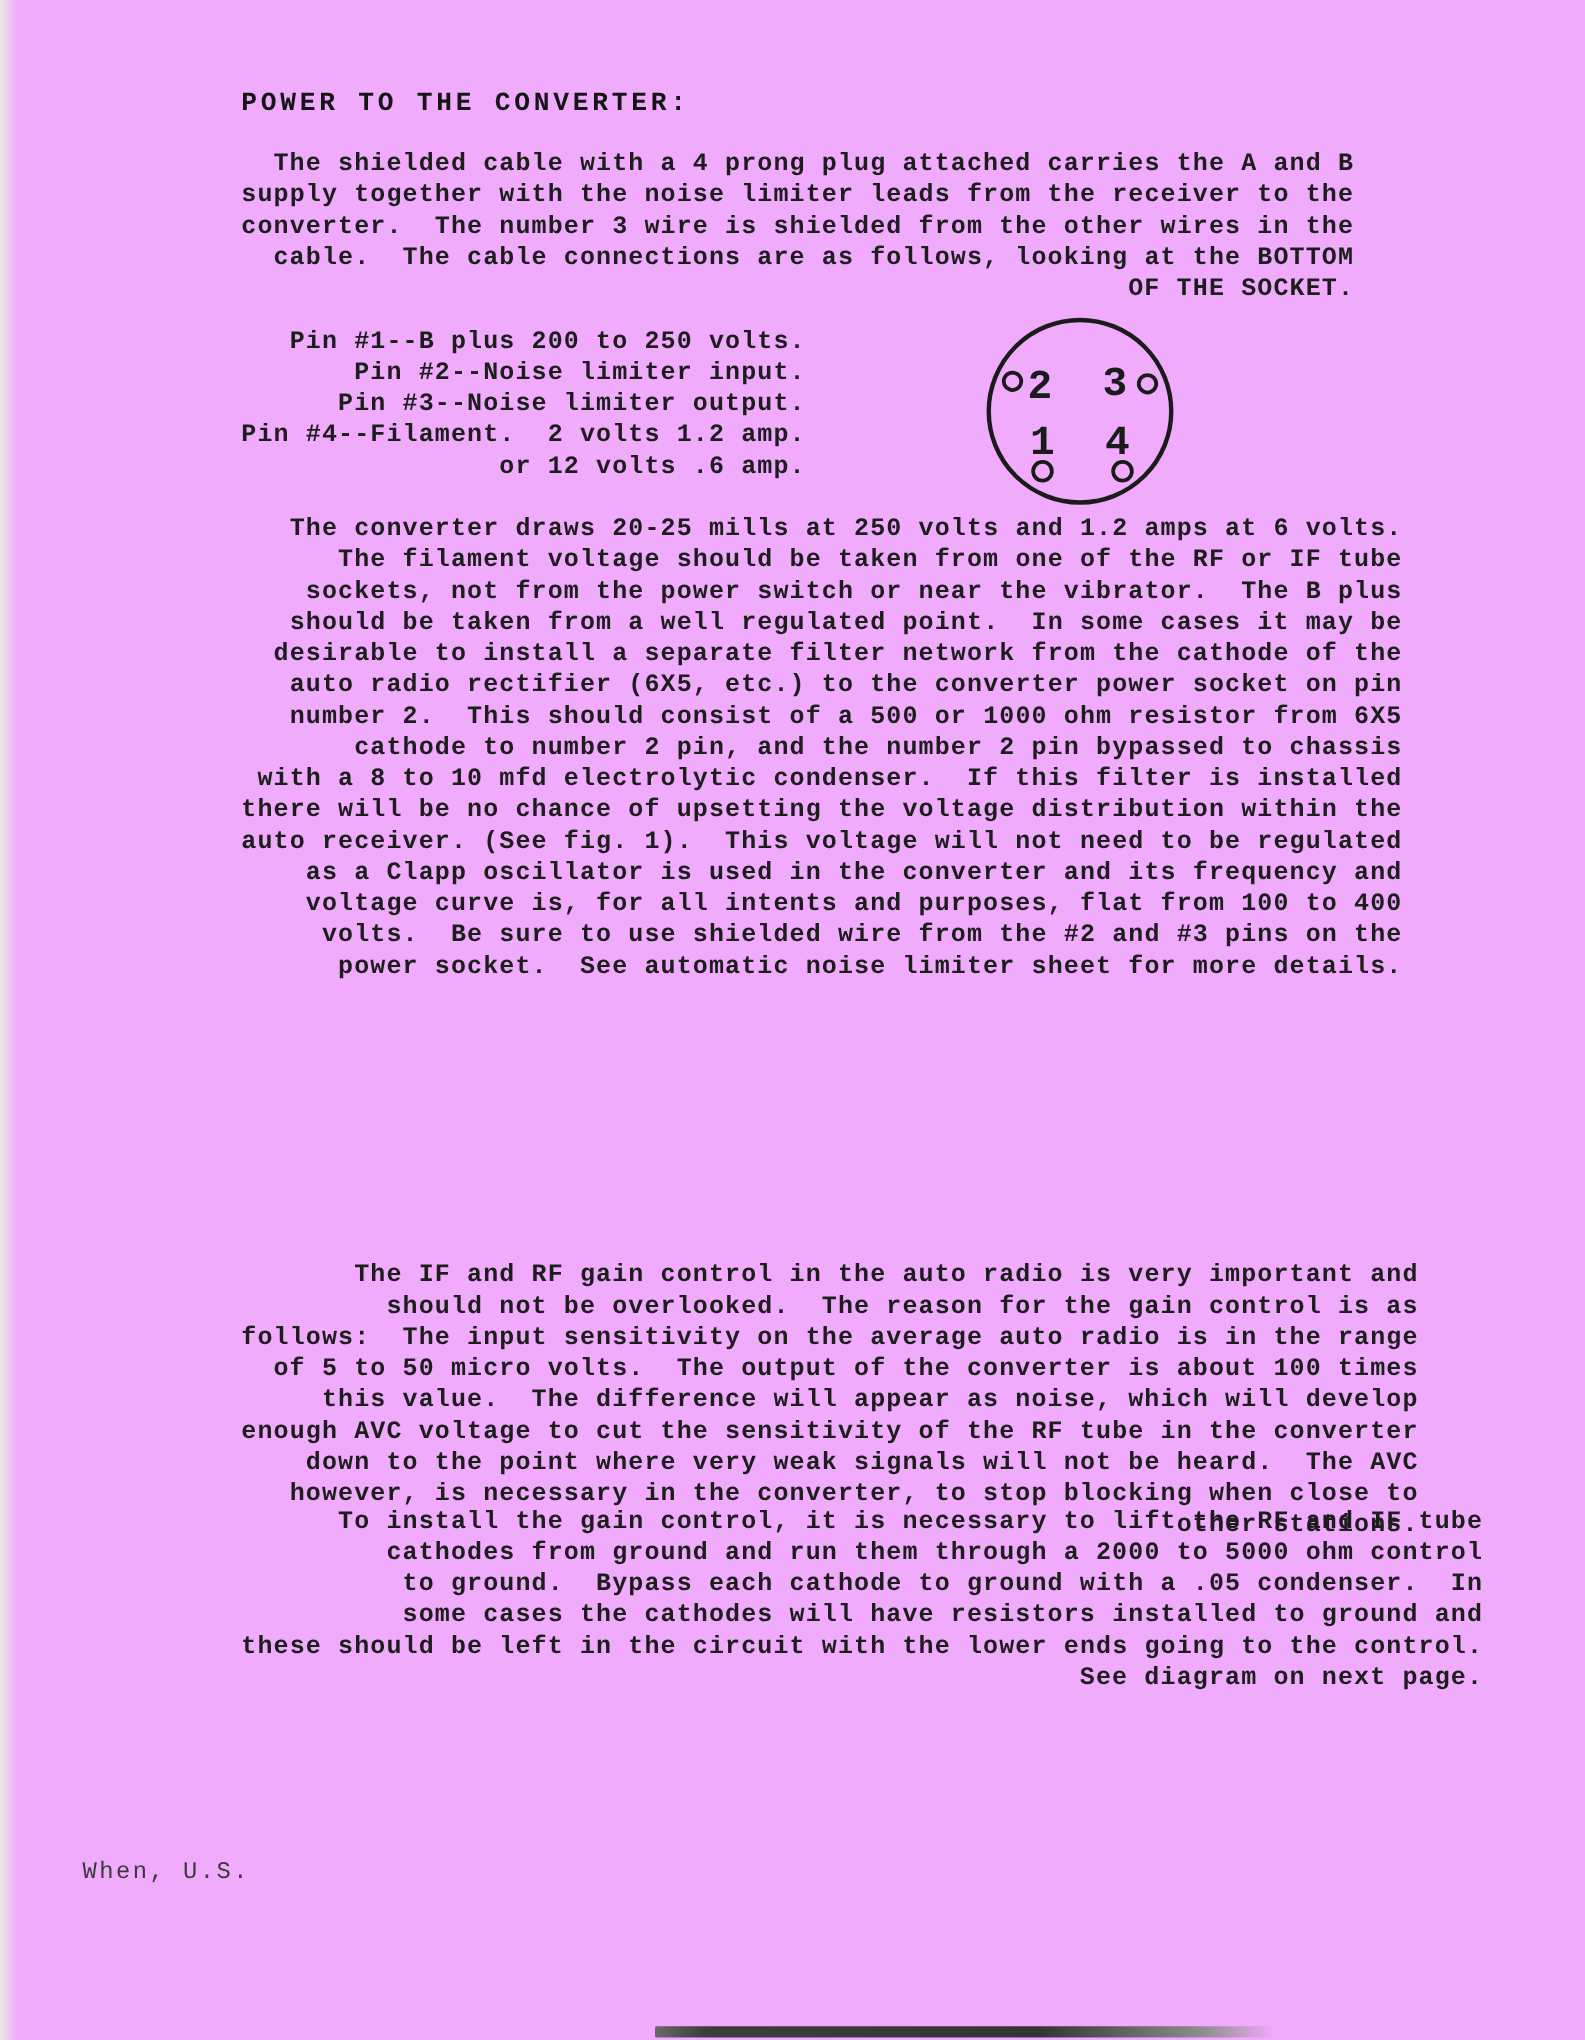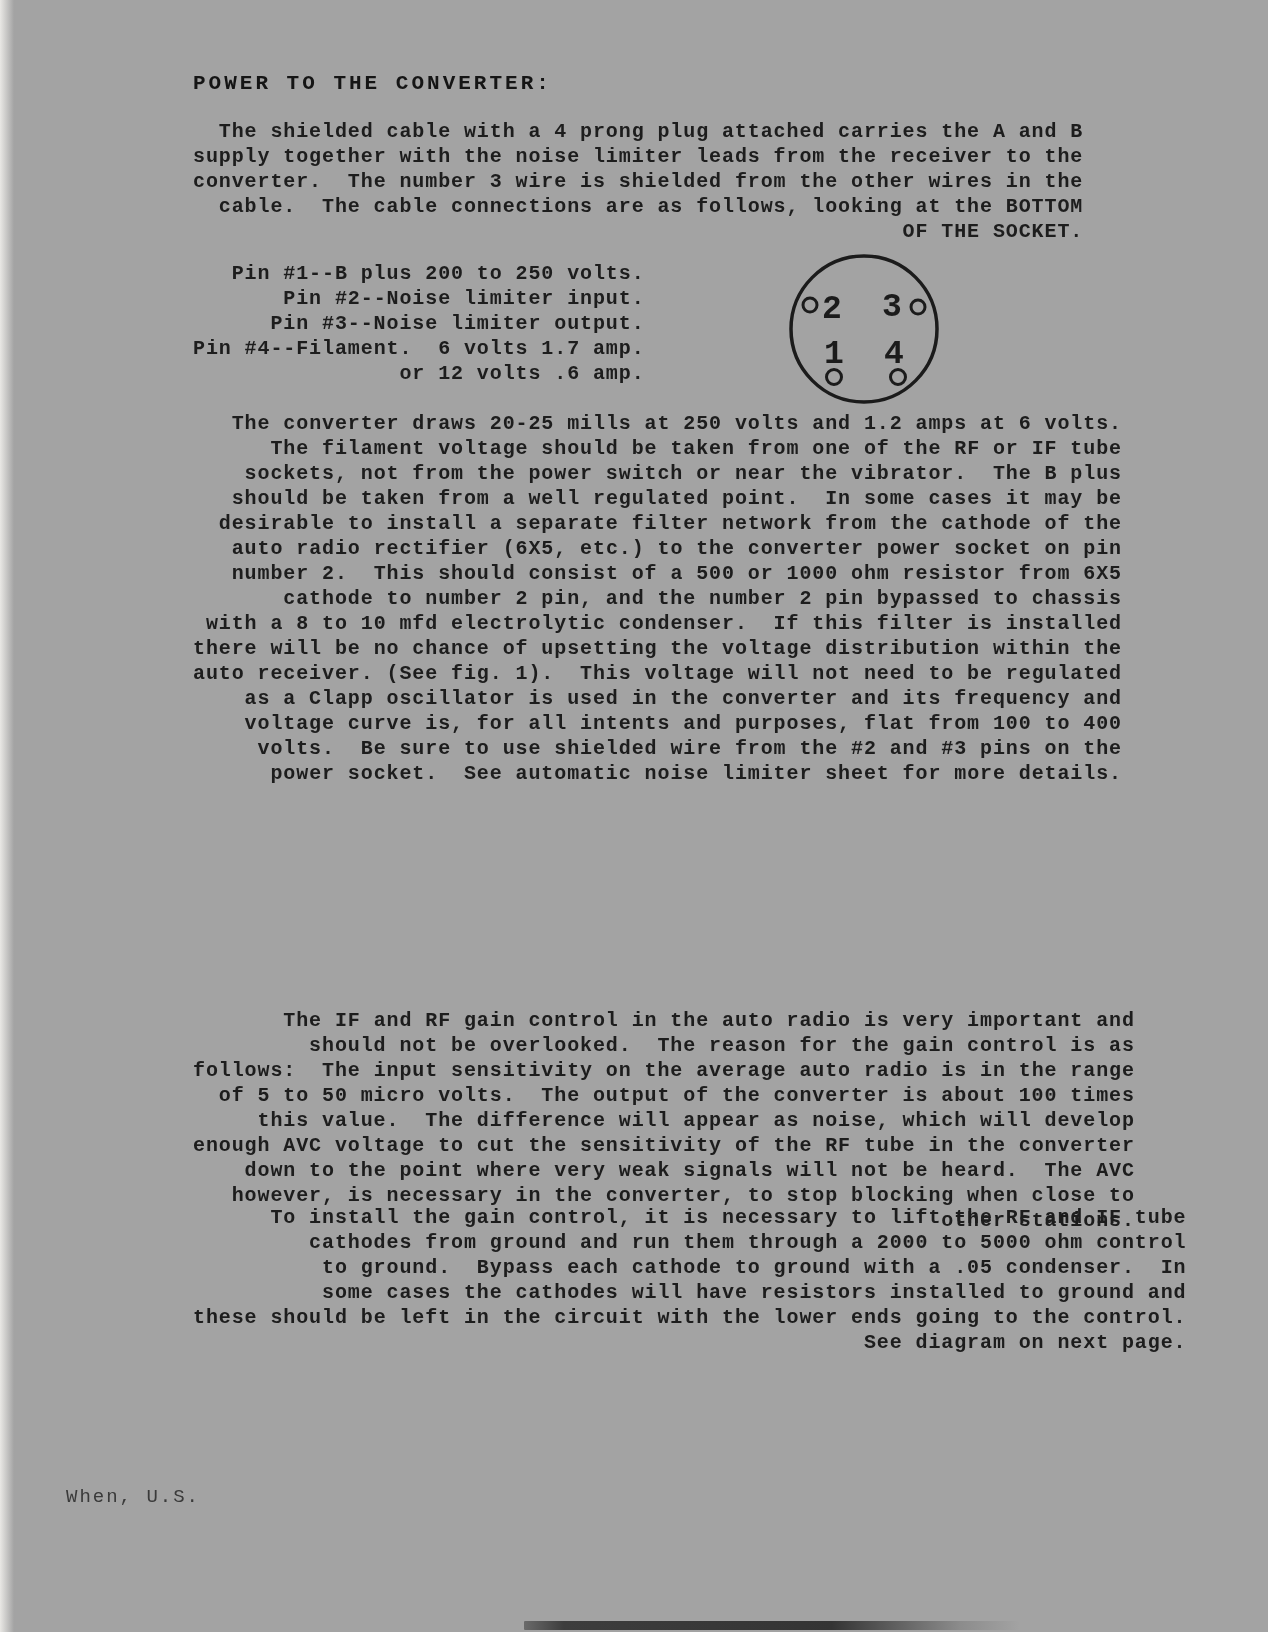--- a/index.html
+++ b/index.html
@@ -4,21 +4,21 @@
 <style>
   html, body {
     margin: 0;
     padding: 0;
     background: #fcfbf9;
   }
   .page {
     position: relative;
     width: 1268px;
     height: 1632px;
-    background: #a3a3a3;
+    background: #f0abfc;
     overflow: hidden;
     font-family: "Liberation Mono", "DejaVu Sans Mono", monospace;
     color: #1b1b1b;
   }
   
   .page::before {
     content: "";
     position: absolute;
     left: 0; top: 0; bottom: 0;
     width: 14px;
@@ -88,21 +88,21 @@
 
   <div class="para" style="top: 119px;">The shielded cable with a 4 prong plug attached carries the A and B
 supply together with the noise limiter leads from the receiver to the
 converter.  The number 3 wire is shielded from the other wires in the
 cable.  The cable connections are as follows, looking at the BOTTOM
 OF THE SOCKET.</div>
 
   <div class="para" style="top: 261px;">Pin #1--B plus 200 to 250 volts.
 Pin #2--Noise limiter input.
 Pin #3--Noise limiter output.
-Pin #4--Filament.  6 volts 1.7 amp.
+Pin #4--Filament.  2 volts 1.2 amp.
         or 12 volts .6 amp.</div>
 
   <svg class="socket-svg" viewBox="0 0 180 172">
     <circle cx="86" cy="86" r="73" fill="none" stroke="#1b1b1b" stroke-width="3.5"></circle>
     <circle cx="32" cy="62" r="7" fill="none" stroke="#1b1b1b" stroke-width="3"></circle>
     <text x="44" y="75">2</text>
     <text x="104" y="73">3</text>
     <circle cx="140" cy="64" r="7" fill="none" stroke="#1b1b1b" stroke-width="3"></circle>
     <text x="46" y="120">1</text>
     <text x="106" y="120">4</text>

